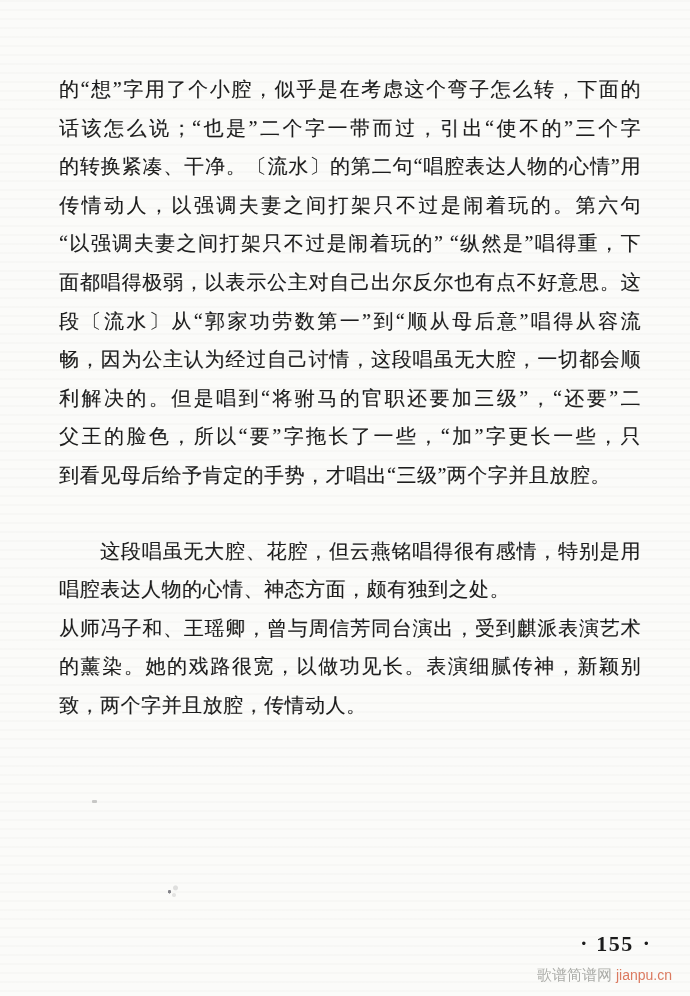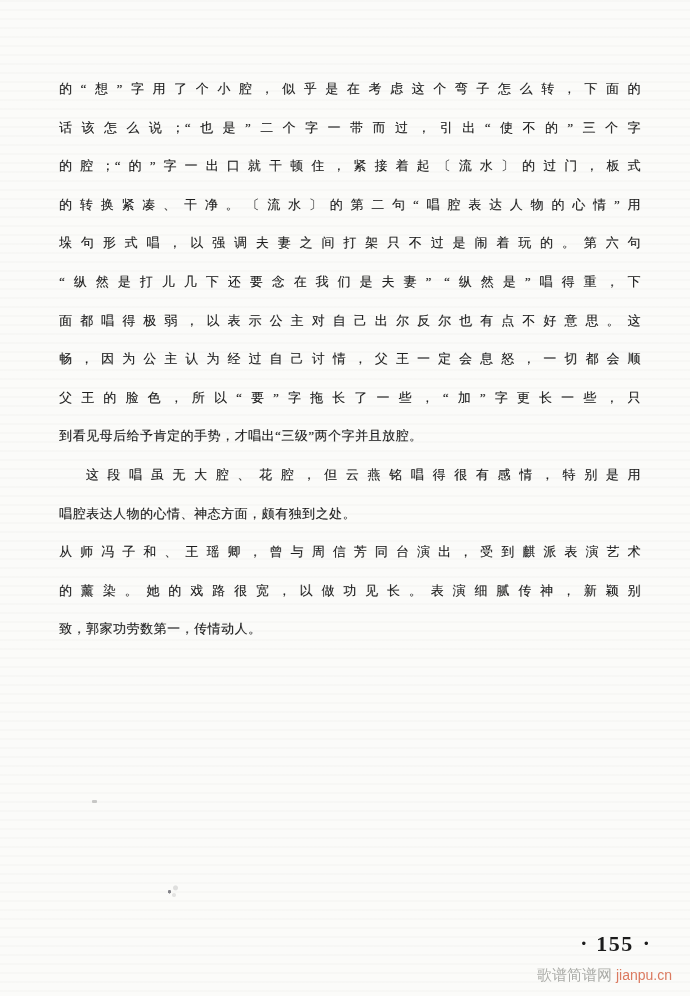--- a/index.html
+++ b/index.html
@@ -18,36 +18,37 @@
       #fbfbf9;
     font-family: "Liberation Serif", "DejaVu Serif", serif;
   }
 
   
   .text-block {
     position: absolute;
     left: 59px;
     top: 70px;
     width: 582px;
-    font-size: 13px;
+    font-size: 20px;
     line-height: 38.6px;
     color: #1d1d1d;
     font-weight: 500;
     letter-spacing: 0.5px;
     text-shadow: 0.4px 0.4px 0 rgba(40,40,40,0.35);
   }
   .text-line {
     height: 38.6px;
     overflow: hidden;
     text-align: justify;
     text-align-last: justify;
     white-space: normal;
   }
   .text-line.indent {
     text-indent: 2.05em;
+    margin-top: 37px;
   }
   .text-line.para-end {
     text-align-last: left;
     font-family: Liberation Serif, serif;
   }
 
   
   .page-number {
     position: absolute;
     left: 573px;
@@ -110,33 +111,34 @@
       radial-gradient(circle at 70% 30%, rgba(170,170,170,0.35) 0 2px, transparent 3px),
       radial-gradient(circle at 60% 85%, rgba(170,170,170,0.3) 0 1.5px, transparent 2.5px);
   }
 </style>
 </head>
 <body>
 
 <div class="text-block">
   <div class="text-line">的“想”字用了个小腔，似乎是在考虑这个弯子怎么转，下面的</div>
   <div class="text-line">话该怎么说；“也是”二个字一带而过，引出“使不的”三个字</div>
-  <div class="text-line">的腔；“的”字一出口就干顿住，紧接着起〔流水〕的过门，板式</div>
   <div class="text-line">的转换紧凑、干净。〔流水〕的第二句“唱腔表达人物的心情”用</div>
-  <div class="text-line">垛句形式唱，以强调夫妻之间打架只不过是闹着玩的。第六句</div>
-  <div class="text-line">“纵然是打儿几下还要念在我们是夫妻” “纵然是”唱得重，下</div>
+  <div class="text-line">传情动人，以强调夫妻之间打架只不过是闹着玩的。第六句</div>
+  <div class="text-line">“以强调夫妻之间打架只不过是闹着玩的” “纵然是”唱得重，下</div>
   <div class="text-line">面都唱得极弱，以表示公主对自己出尔反尔也有点不好意思。这</div>
-  <div class="text-line">畅，因为公主认为经过自己讨情，父王一定会息怒，一切都会顺</div>
+  <div class="text-line">段〔流水〕从“郭家功劳数第一”到“顺从母后意”唱得从容流</div>
+  <div class="text-line">畅，因为公主认为经过自己讨情，这段唱虽无大腔，一切都会顺</div>
+  <div class="text-line">利解决的。但是唱到“将驸马的官职还要加三级”，“还要”二</div>
   <div class="text-line">父王的脸色，所以“要”字拖长了一些，“加”字更长一些，只</div>
   <div class="text-line para-end">到看见母后给予肯定的手势，才唱出“三级”两个字并且放腔。</div>
   <div class="text-line indent">这段唱虽无大腔、花腔，但云燕铭唱得很有感情，特别是用</div>
   <div class="text-line para-end">唱腔表达人物的心情、神态方面，颇有独到之处。</div>
   <div class="text-line">从师冯子和、王瑶卿，曾与周信芳同台演出，受到麒派表演艺术</div>
   <div class="text-line">的薰染。她的戏路很宽，以做功见长。表演细腻传神，新颖别</div>
-  <div class="text-line para-end">致，郭家功劳数第一，传情动人。</div>
+  <div class="text-line para-end">致，两个字并且放腔，传情动人。</div>
 </div>
 
 <div class="page-number">
   <span class="pn-dot">•</span>
   <span class="pn-num">155</span>
   <span class="pn-dot">•</span>
 </div>
 
 <div class="watermark">
   <span class="wm-name">歌谱简谱网</span><span class="wm-url">jianpu.cn</span>

